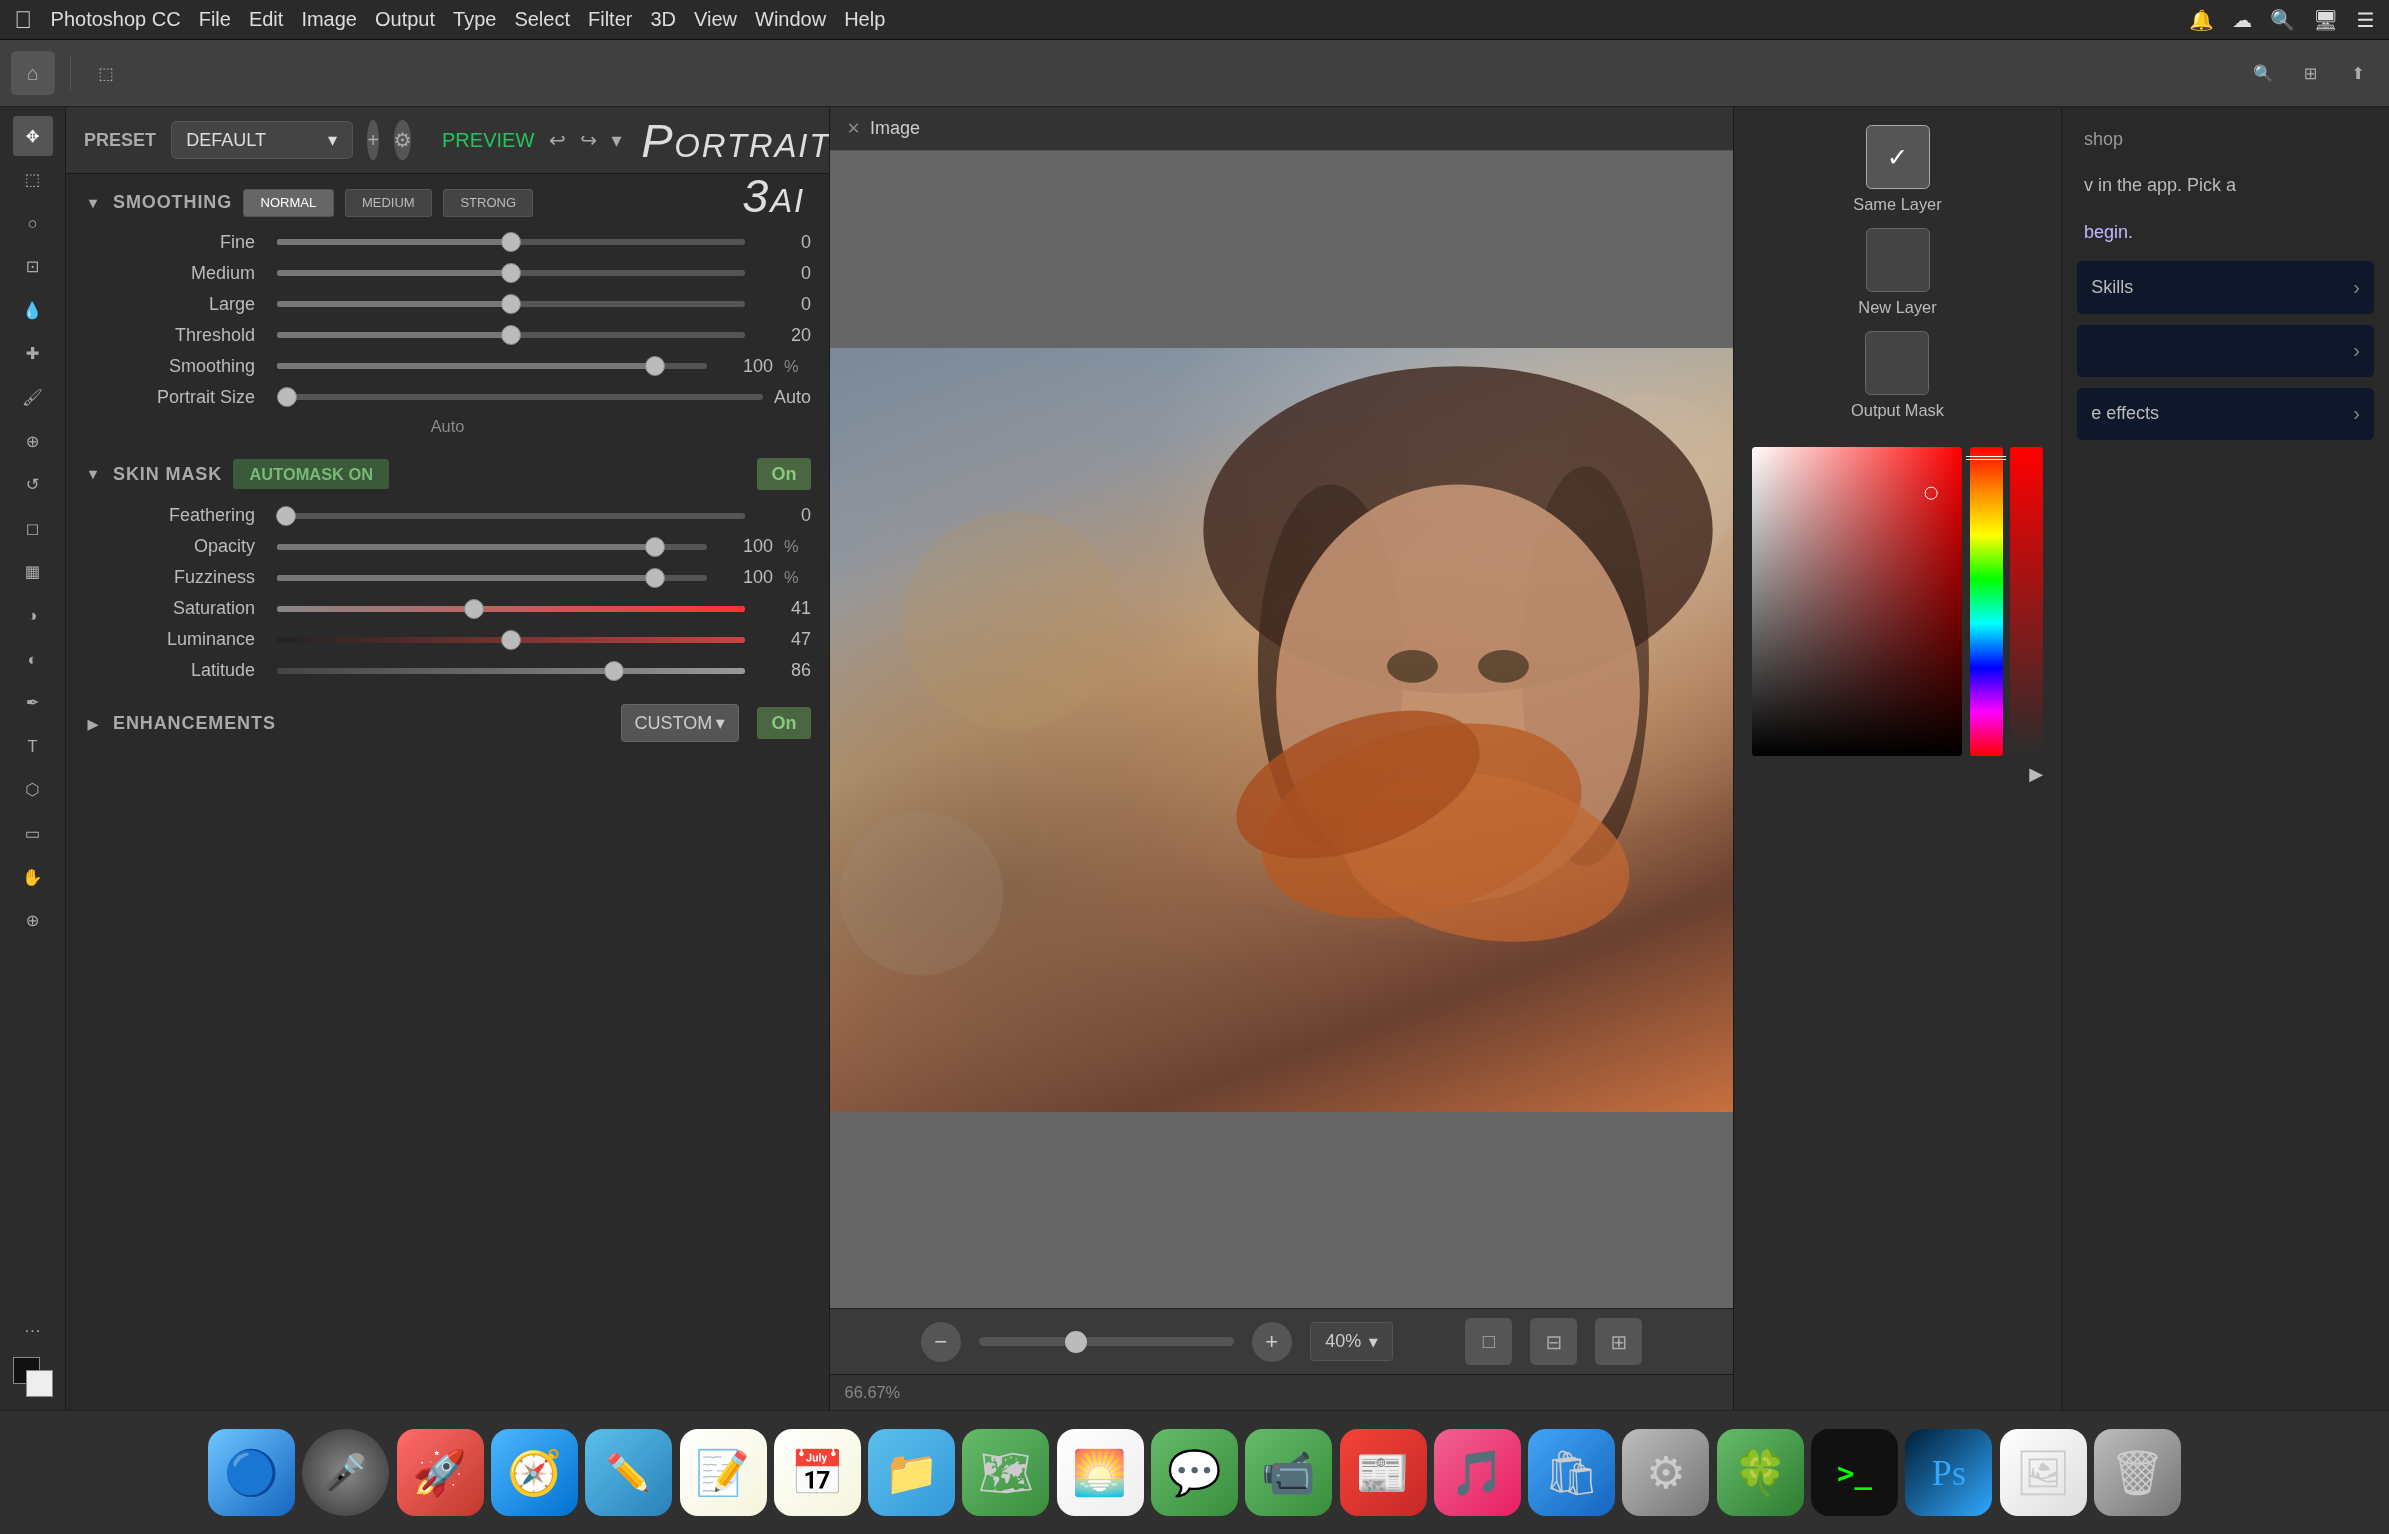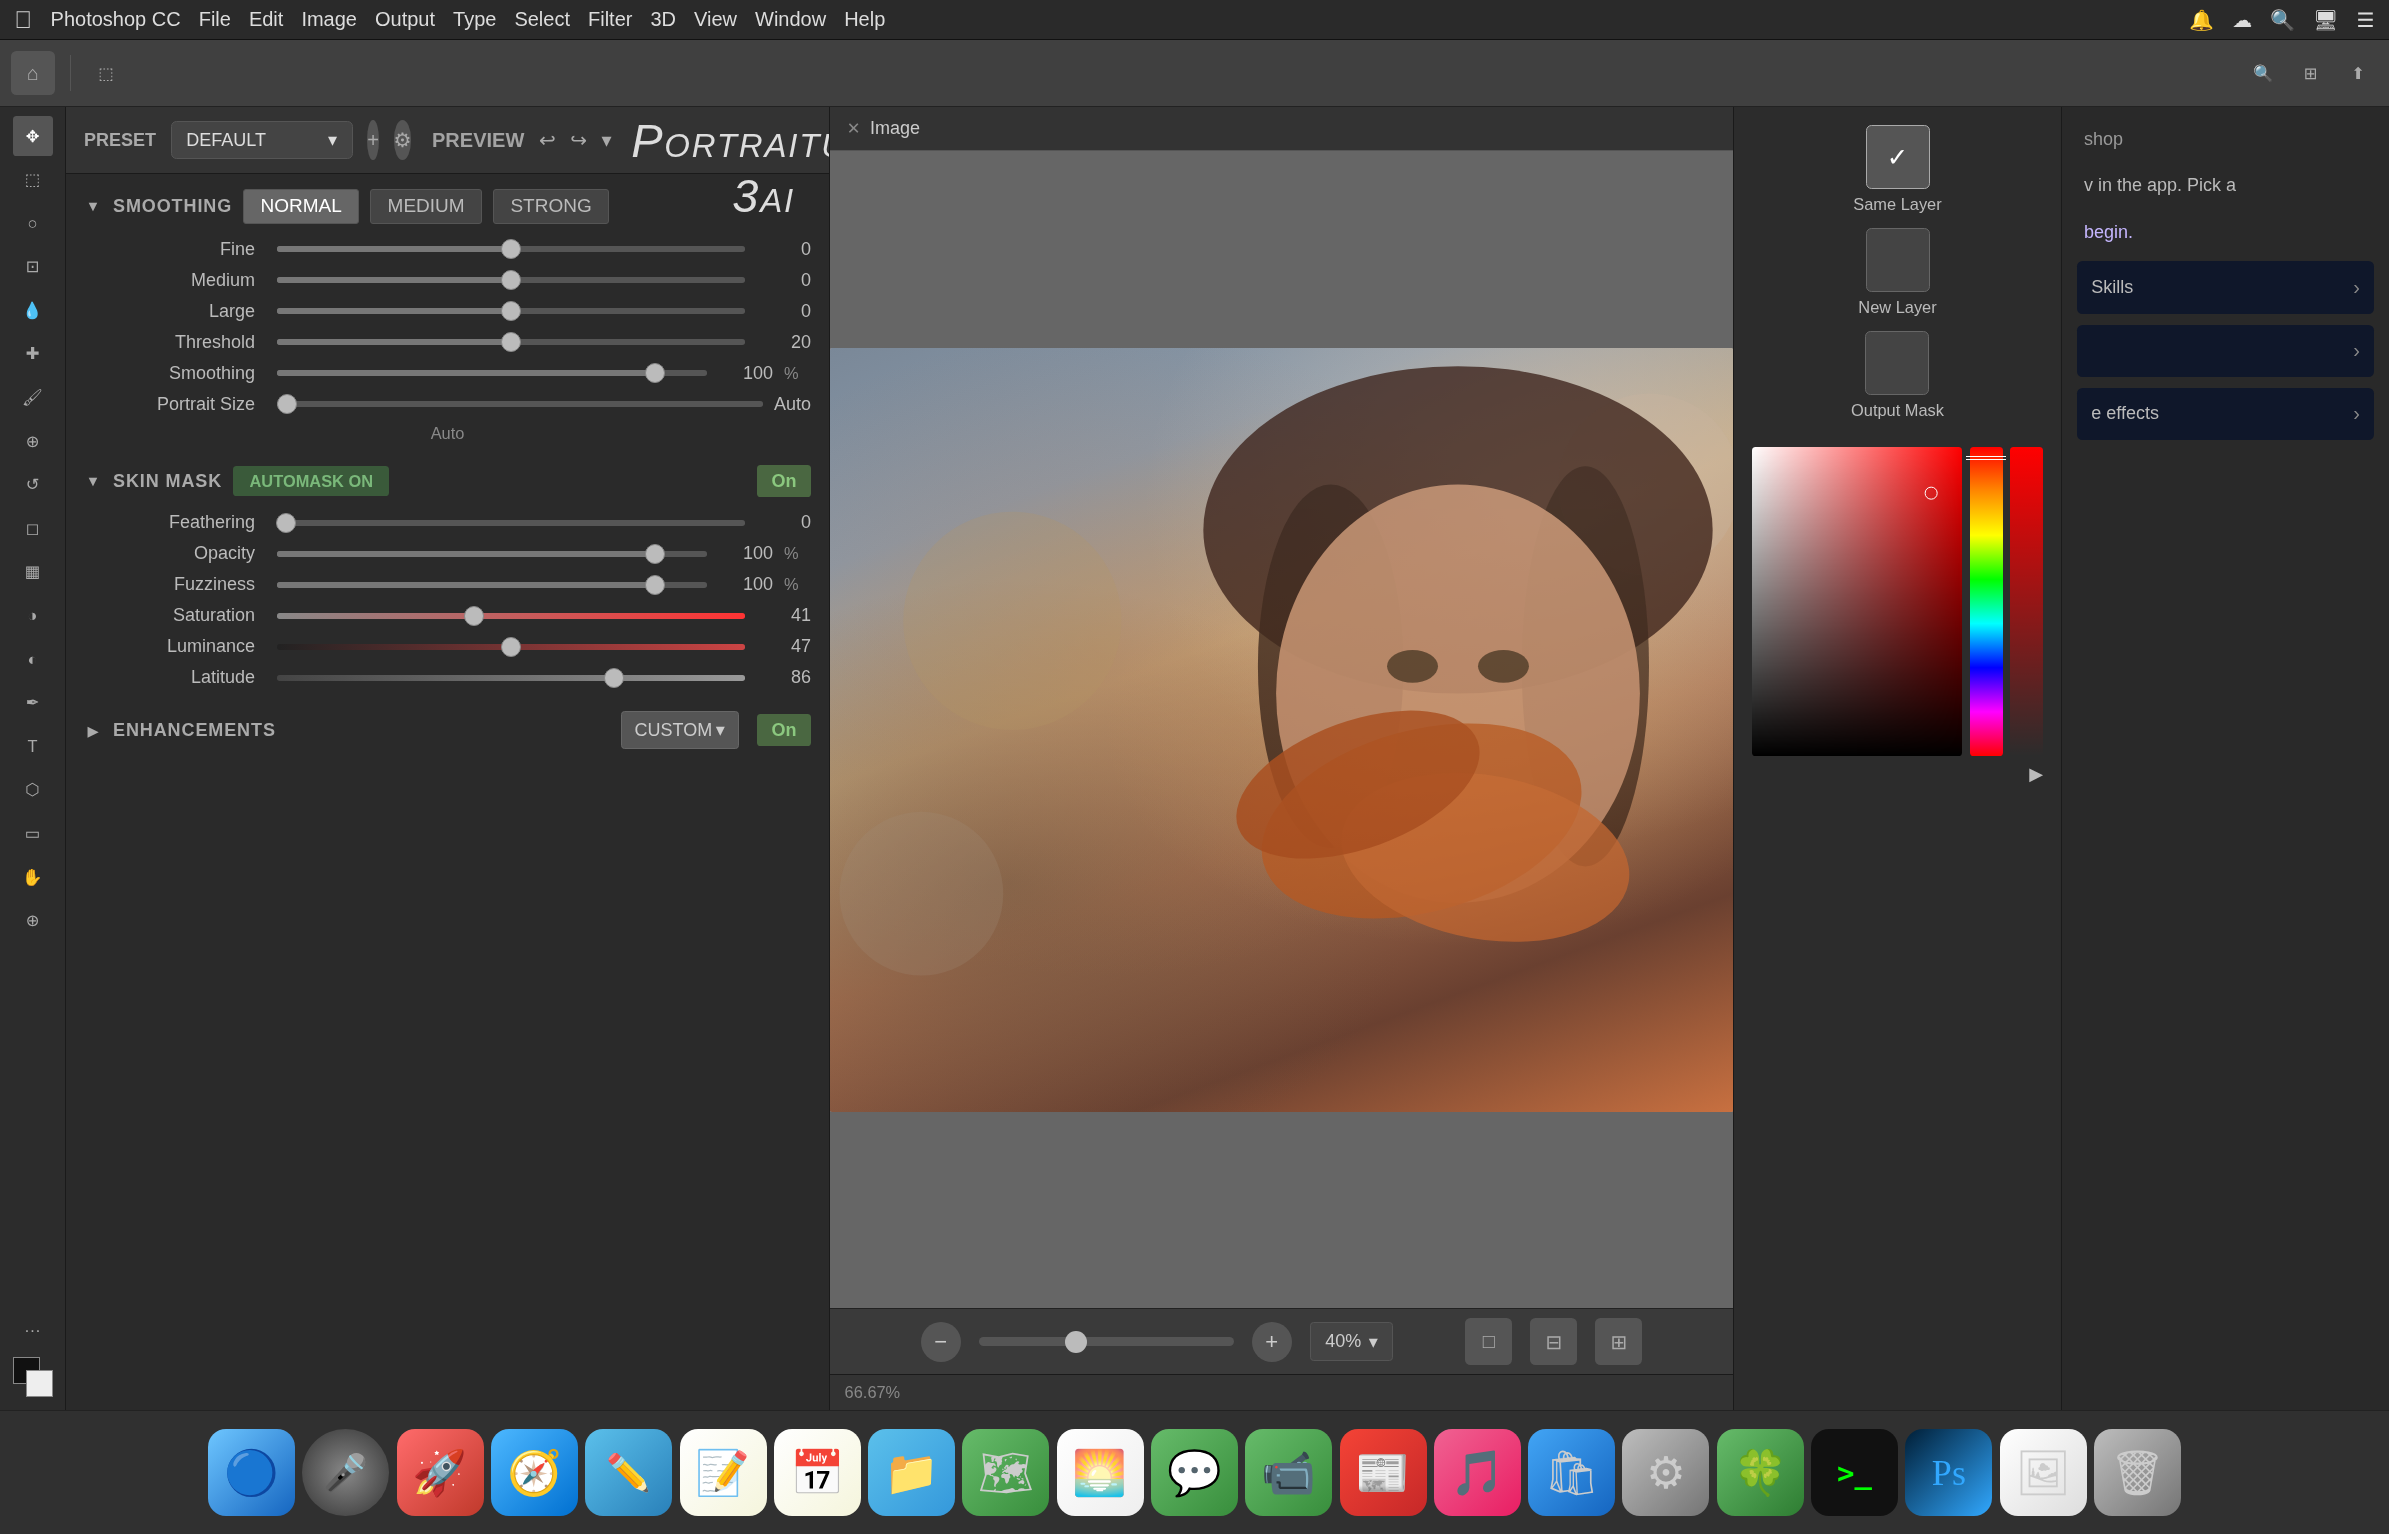--- a/index.html
+++ b/index.html
@@ -151,21 +151,21 @@
     }
     .preset-add-btn, .preset-settings-btn {
       width: 40px; height: 40px;
       border-radius: 50%;
       background: #555;
       display: flex; align-items: center; justify-content: center;
       cursor: pointer;
       font-size: 20px;
       color: #aaa;
     }
-    .preview-label { font-size: 20px; color: #a3a3a3; margin-left: 6px; font-weight: bold; }
+    .preview-label { font-size: 20px; color: #22c55e; margin-left: 16px; }
     .undo-btn, .redo-btn {
       width: 40px; height: 40px;
       display: flex; align-items: center; justify-content: center;
       cursor: pointer;
       color: #aaa;
       font-size: 20px;
     }
     .plugin-title {
       flex: 1;
       text-align: center;
@@ -206,21 +206,21 @@
       color: #aaa;
       text-transform: uppercase;
       letter-spacing: 0.9px;
     }
     .strength-btn {
       padding: 5.5px 16.4px;
       border-radius: 3px;
       border: 0.9px solid #555;
       background: #444;
       color: #bbb;
-      font-size: 19px;
+      font-size: 13px;
       cursor: pointer;
     }
     .strength-btn.active { background: #666; color: #fff; }
 
     .on-badge {
       padding: 5.5px 14.6px;
       border-radius: 3.6px;
       background: #4a6741;
       color: #8bc87f;
       font-size: 18px;

